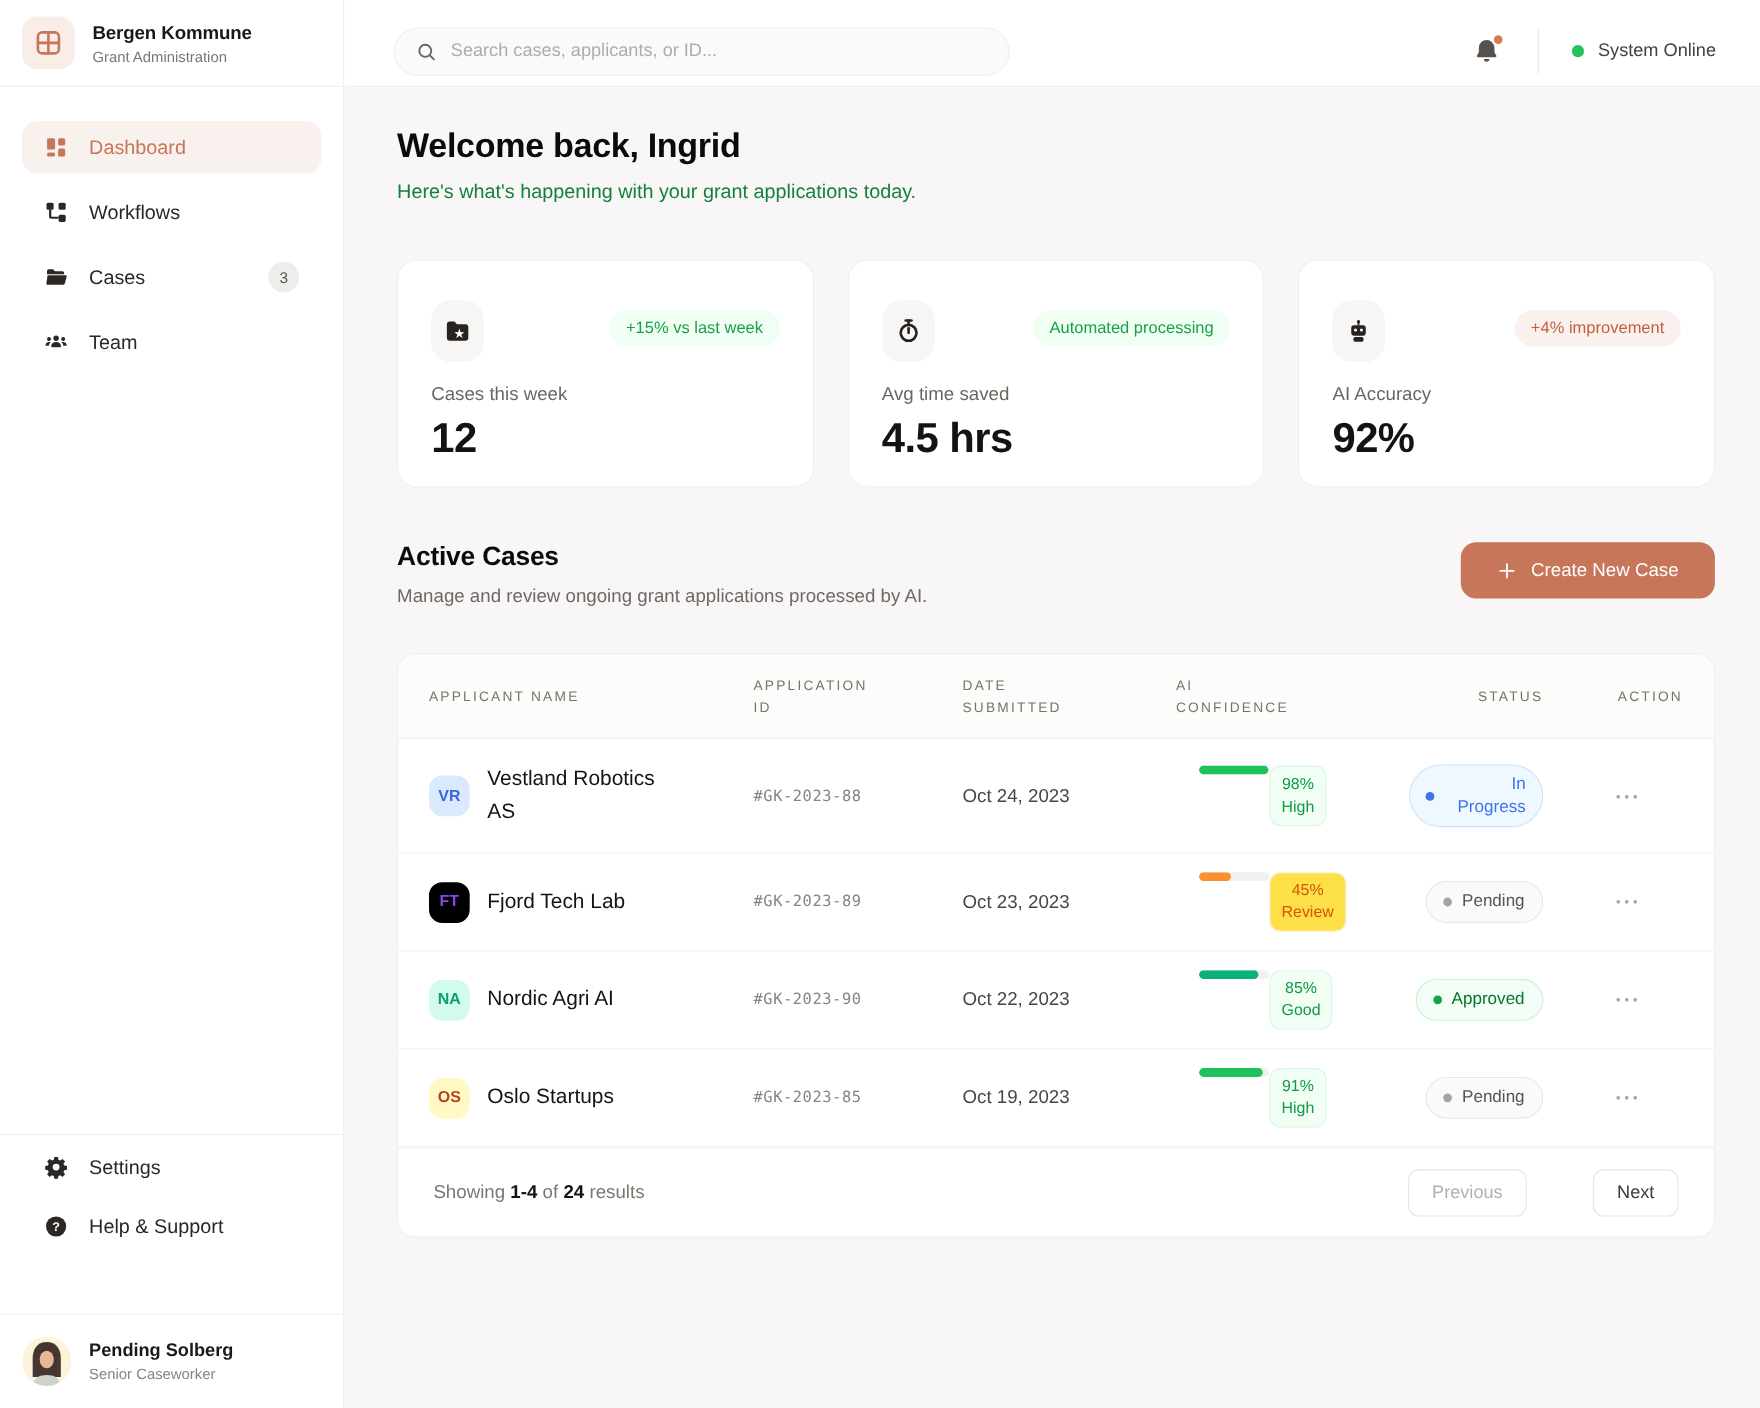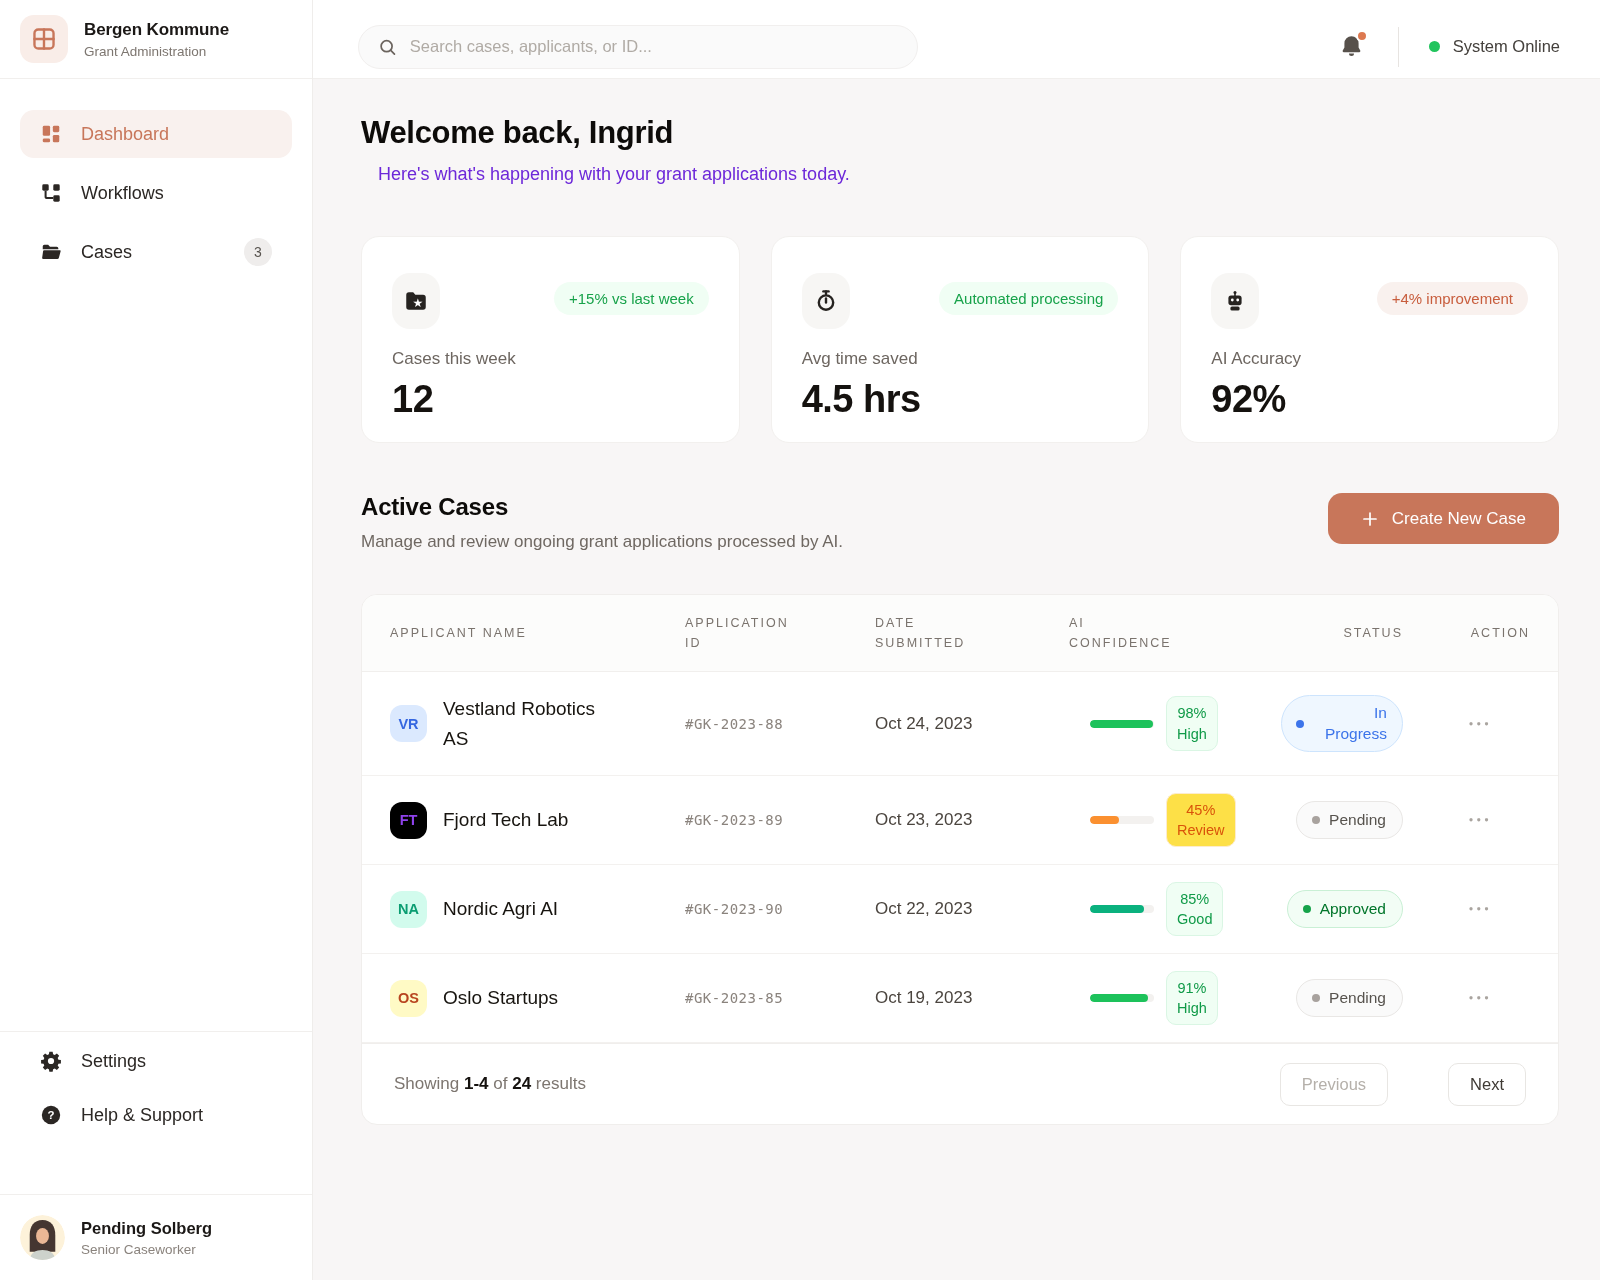--- a/index.html
+++ b/index.html
@@ -32,21 +32,21 @@
   .top-right { margin-left:auto; display:flex; align-items:center; }
   .bell-wrap { position:relative; cursor:pointer; }
   .bell-dot { position:absolute; top:-4px; right:-4px; width:12px; height:12px; border-radius:50%; background:#dd7950; border:2px solid #fff; }
   .top-divider { width:1px; height:40px; background:#e7e4e1; margin:0 30px 0 34px; }
   .top-right { padding-left:14px; }
   .sys-dot { width:11px; height:11px; border-radius:50%; background:#21c45d; margin-right:13px; }
   .sys-label { font-size:16.5px; color:#44403c; }
 
   .content { padding:36px 41px 0 48px; }
   .h1 { font-size:31px; font-weight:bold; color:#0d0b09; letter-spacing:-.3px; }
-  .h1-sub { font-size:18px; color:#6d28d9; margin-top:13px;margin-left:17px; }
+  .h1-sub { font-size:18px; color:#15803d; margin-top:13px; }
 
   
   .stats { display:flex; gap:31px; margin-top:51px; }
   .card { flex:1; background:#fff; border:1px solid #f2f0ee; border-radius:18px; height:207px; padding:36px 30px 27px; }
   .card-top { display:flex; align-items:flex-start; justify-content:space-between; }
   .card-tile { width:48px; height:56px; border-radius:18px; background:#f7f6f4; display:flex; align-items:center; justify-content:center; }
   .chip { border-radius:999px; font-size:15px; padding:8px 15px; margin-top:9px; }
   .chip.green { background:#f0fef4; color:#17a24a; }
   .chip.orange { background:#f9f1ee; color:#c85d3d; }
   .card-label { margin-top:20px; font-size:17px; color:#6d6660; }
@@ -66,21 +66,21 @@
   .th.c-status { text-align:right; }
   .th.c-action { text-align:right; }
   .trow { min-height:89px; border-bottom:1px solid #f3f1ef; }
   .trow:last-of-type { border-bottom:none; }
   .trow.tall { min-height:104px; }
   .cell-name { display:flex; align-items:center; gap:16px; }
   .mini-avatar { width:37px; height:37px; border-radius:12px; display:flex; align-items:center; justify-content:center; font-size:14.5px; font-weight:bold; flex-shrink:0; }
   .app-name { font-size:19px; color:#17140f; max-width:180px; line-height:1.55; }
   .app-id { font-family:"DejaVu Sans Mono", monospace; font-size:14px; color:#8a837d; letter-spacing:.5px; }
   .app-date { font-size:17px; color:#4b453f; }
-  .conf-cell { display:flex; align-items:center; gap:12px; padding-left:21px; }
+  .conf-cell { display:flex; align-items:flex-start; gap:0; padding-left:21px; }
   .bar { width:64px; height:8px; border-radius:4px; background:#f3f1ef; overflow:hidden; flex-shrink:0; }
   .bar-fill { height:100%; border-radius:4px; }
   .conf-badge { border-radius:10px; padding:6px 10px; font-size:14.5px; line-height:1.4; text-align:center; }
   .conf-badge.green { background:#f0fef4; border:1px solid #daf6e4; color:#109a48; }
   .conf-badge.orange { background:#fde047; border:1px solid #fdeccd; color:#d9530a; }
   .conf-badge span { display:block; }
   .status-cell { display:flex; justify-content:flex-end; }
   .pill { border-radius:999px; display:flex; align-items:center; font-size:15.5px; }
   .pill .dot { width:8px; height:8px; border-radius:50%; margin-right:9px; flex-shrink:0; }
   .pill.gray { background:#fafafa; border:1px solid #e9e7e5; color:#57534e; padding:9px 16px 9px 15px; }
@@ -139,20 +139,31 @@
       <span>Workflows</span>
     </div>
     <div class="nav-item">
       <svg width="22" height="22" viewBox="0 0 24 24" fill="#2b2724">
           <path d="M3 5.8A1.8 1.8 0 0 1 4.8 4h4.1l2 2.2h7.3A1.8 1.8 0 0 1 20 8v1H3z"></path>
           <path d="M4.4 10h17.1a1 1 0 0 1 1 1.3l-1.9 7a1.8 1.8 0 0 1-1.7 1.3H3.7A1.3 1.3 0 0 1 2.4 18l1-7.1a1 1 0 0 1 1-.9z"></path>
         </svg>
       <span>Cases</span>
       <span class="nav-badge">3</span>
     </div>
+    <div class="nav-item">
+      <svg width="22" height="22" viewBox="0 0 24 24" fill="#2b2724">
+          <circle cx="12" cy="8.2" r="2.7"></circle>
+          <path d="M12 12c2.8 0 4.6 1.5 4.9 3.9.1.6-.4 1.1-1 1.1H8.1c-.6 0-1.1-.5-1-1.1.3-2.4 2.1-3.9 4.9-3.9z"></path>
+          <circle cx="5" cy="9" r="2"></circle>
+          <path d="M5 11.8c.6 0 1.2.1 1.7.3-1 .9-1.7 2.1-1.9 3.6H2.3c-.5 0-.9-.4-.8-.9.3-1.8 1.6-3 3.5-3z"></path>
+          <circle cx="19" cy="9" r="2"></circle>
+          <path d="M19 11.8c1.9 0 3.2 1.2 3.5 3 .1.5-.3.9-.8.9h-2.5c-.2-1.5-.9-2.7-1.9-3.6.5-.2 1.1-.3 1.7-.3z"></path>
+        </svg>
+      <span>Team</span>
+    </div>
   </nav>
 
   <div class="side-bottom">
     <div class="nav-item">
       <svg width="22" height="22" viewBox="0 0 24 24" fill="#2b2724">
           <path d="M10.2 2h3.6l.5 2.7 1.8.8 2.3-1.6 2.5 2.5-1.6 2.3.8 1.8 2.7.5v3.6l-2.7.5-.8 1.8 1.6 2.3-2.5 2.5-2.3-1.6-1.8.8-.5 2.7h-3.6l-.5-2.7-1.8-.8-2.3 1.6-2.5-2.5 1.6-2.3-.8-1.8-2.7-.5v-3.6l2.7-.5.8-1.8-1.6-2.3 2.5-2.5 2.3 1.6 1.8-.8z"></path>
           <circle cx="12" cy="12" r="3.4" fill="#fff"></circle>
         </svg>
       <span>Settings</span>
     </div>

